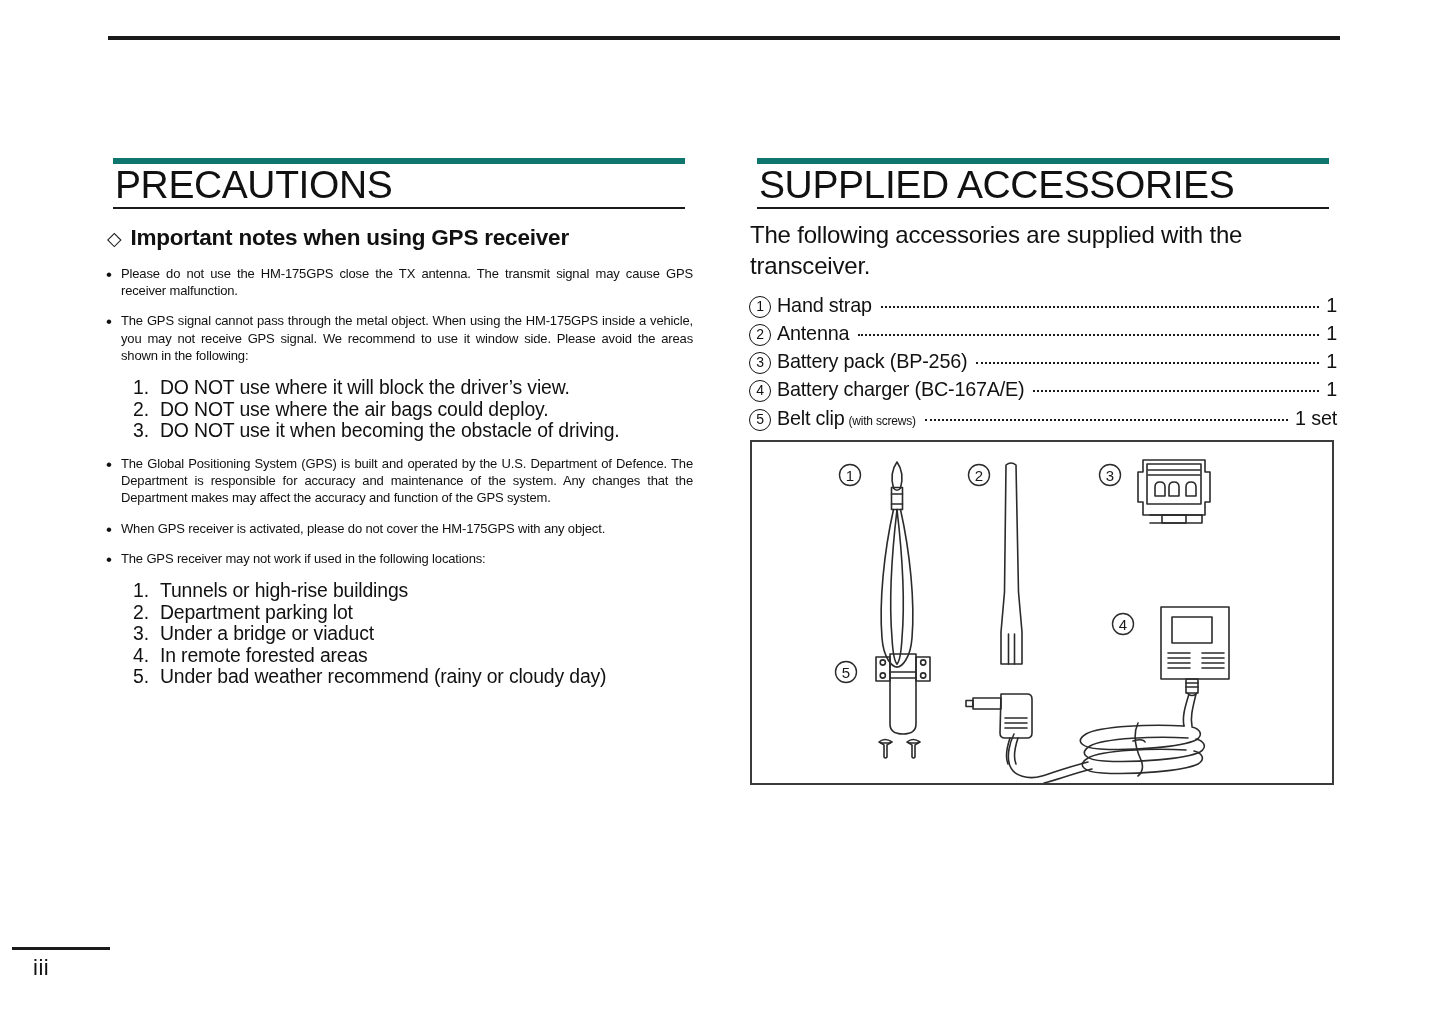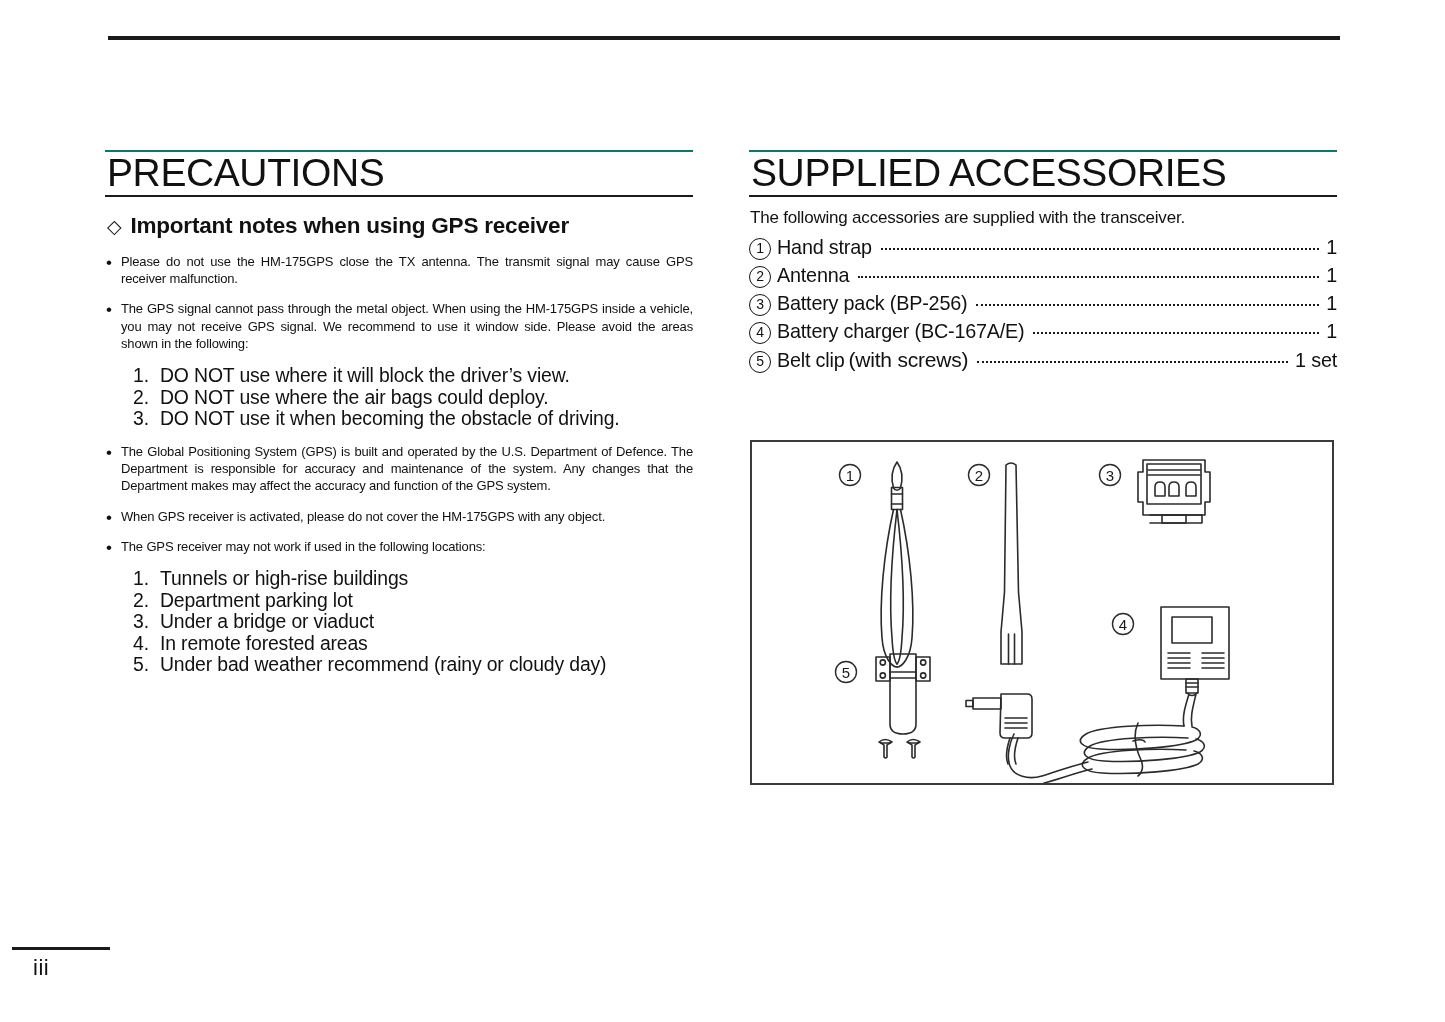--- a/index.html
+++ b/index.html
@@ -29,24 +29,24 @@
   
   .col {
     position: absolute;
     top: 150px;
   }
   .col-left  { left: 105px;  width: 588px; }
   .col-right { left: 749px;  width: 588px; }
 
   
   .sec-head {
-    border-top: 2px solid #0f766e;
+    border-top: 6px solid #0f766e;
     border-bottom: 2px solid #1a1a1a;
     padding: 1px 0 0 0;
-    margin: 0;
+    margin: 8px;
   }
   .sec-head h1 {
     margin: 0;
     padding: 0 0 2px 2px;
     font-size: 39px;
     font-weight: 400;
     letter-spacing: -0.4px;
     line-height: 1.02;
     white-space: nowrap;
   }
@@ -93,22 +93,22 @@
     letter-spacing: -0.15px;
   }
   .numlist li {
     display: flex;
     gap: 6px;
   }
   .numlist .num { min-width: 21px; }
 
   
   .acc-intro {
-    margin: 10px 0 4px 1px;
-    font-size: 17px;
+    margin: 10px 0 10px 1px;
+    font-size: 24px;
     line-height: 1.3;
     letter-spacing: -0.2px;
   }
 
   
   .acc-list { margin: 0; padding: 0; list-style: none; }
   .acc-row {
     display: flex;
     align-items: baseline;
     font-size: 19.8px;
@@ -124,21 +124,21 @@
     border-radius: 50%;
     text-align: center;
     line-height: 19px;
     font-size: 14px;
     margin-right: 6px;
     flex: 0 0 auto;
     position: relative;
     top: -1px;
   }
   .acc-label { flex: 0 0 auto; }
-  .acc-sub { font-size: 21px; margin-left: 4px; }
+  .acc-sub { font-size: 12px; margin-left: 4px; }
   .acc-leader {
     flex: 1 1 auto;
     margin: 0 7px 0 9px;
     position: relative;
     top: -4px;
     border-bottom: 2.2px dotted #1a1a1a;
     min-width: 20px;
   }
   .acc-qty { flex: 0 0 auto; }
 

